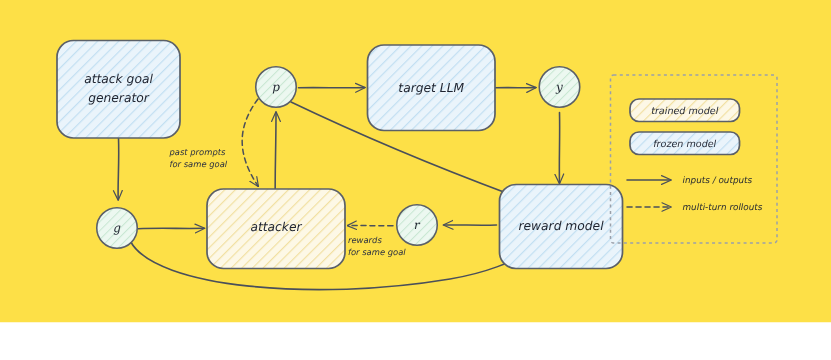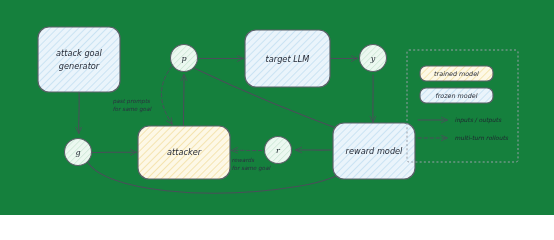--- a/index.html
+++ b/index.html
@@ -7,21 +7,21 @@
     padding: 0;
     background: #ffffff;
   }
   body {
     font-family: "DejaVu Sans", sans-serif;
   }
   #canvas {
     position: relative;
     width: 554px;
     height: 215px;
-    background: #15803d;
+    background: #fde047;
     overflow: hidden;
   }
   svg#diagram {
     position: absolute;
     left: 0;
     top: 0;
     width: 554px;
     height: 215px;
   }
   .node-label {

